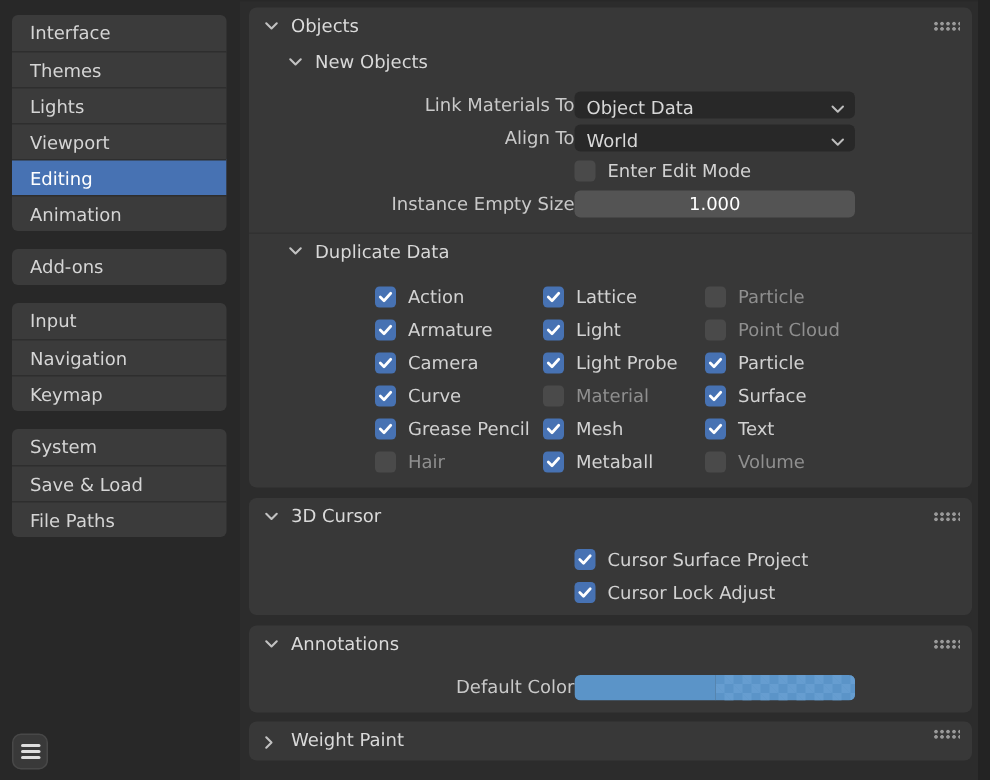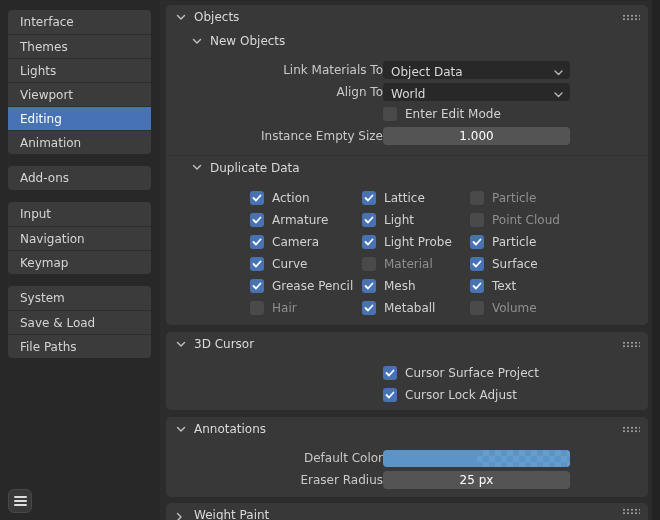--- a/index.html
+++ b/index.html
@@ -367,26 +367,20 @@
         <span class="grip"></span>
       </div>
       <div class="rows" style="padding:6px 0 6px 0;">
         <div class="row">
           <span class="lbl">Default Color</span>
           <div class="swatch">
             <span class="solid"></span>
             <span class="alpha"></span>
           </div>
         </div>
-        <div class="row">
-          <span class="lbl">Eraser Radius</span>
-          <div class="field numfield">
-            <span>25 px</span>
-          </div>
-        </div>
       </div>
     </div>
 
     <div class="panel" style="margin-bottom:0; height:26px;">
       <div class="panel-header">
         <span class="chev">
           <svg width="7" height="10" viewBox="0 0 7 10">
               <polyline points="1.5,1.5 5,5 1.5,8.5" fill="none" stroke="#c2c2c2" stroke-width="1.4" stroke-linecap="round" stroke-linejoin="round"></polyline>
             </svg>
         </span>

